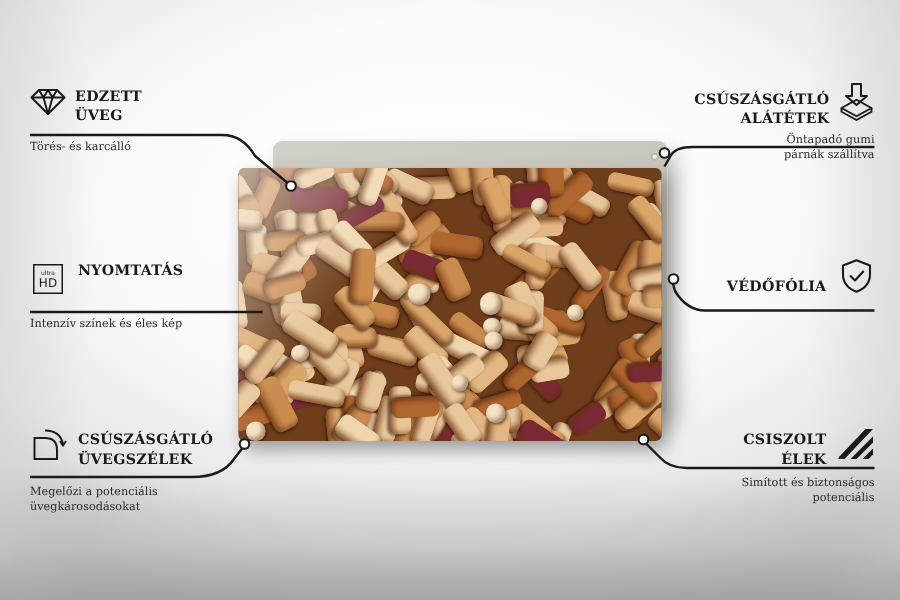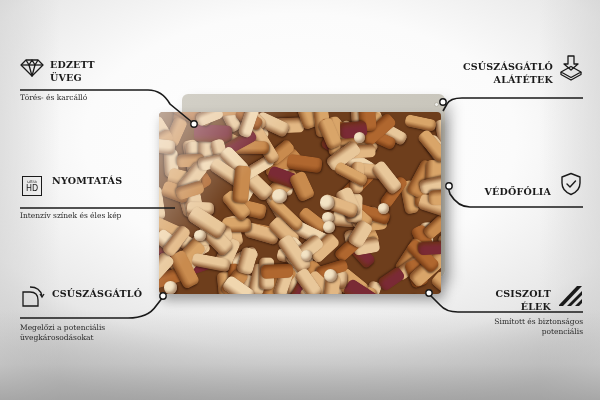--- a/index.html
+++ b/index.html
@@ -326,39 +326,44 @@
 <div class="feature left" style="left:20px; top:285px;">
   <svg class="icon" width="24" height="22" viewBox="0 0 24 22" style="left:1px; top:0;">
     <g fill="none" stroke="#1a1a1a" stroke-width="1.3">
       <path d="M2 21 V7 H9 Q17 7 17 15 V21 Z"></path>
       <path d="M9 2 Q19 2 21 11"></path>
       <path d="M19 9 L21 12 L23 9"></path>
     </g>
   </svg>
   <div class="title" style="left:32px; top:2px;">
     <div>CSÚSZÁSGÁTLÓ</div>
+    <div>ÜVEGSZÉLEK</div>
   </div>
   <div class="desc" style="left:0; top:38px;">
     <div>Megelőzi a potenciális</div>
     <div>üvegkárosodásokat</div>
   </div>
 </div>
 
 <div class="feature right" style="right:17px; top:58px; width:160px; height:60px;">
   <svg class="icon" width="24" height="26" viewBox="0 0 24 26" style="right:0; top:-3px;">
     <g fill="none" stroke="#1a1a1a" stroke-width="1.3" stroke-linejoin="round">
       <path d="M9 1 H15 V9 H19 L12 15 L5 9 H9 Z"></path>
       <path d="M2 17 L12 11.5 L22 17 L12 22.5 Z"></path>
       <path d="M2 17 V19.5 L12 25 L22 19.5 V17"></path>
     </g>
   </svg>
   <div class="title" style="right:30px; top:2px;">
     <div>CSÚSZÁSGÁTLÓ</div>
     <div>ALÁTÉTEK</div>
   </div>
+  <div class="desc" style="right:0; top:30px;">
+    <div>Öntapadó gumi</div>
+    <div>párnák szállítva</div>
+  </div>
 </div>
 
 <div class="feature right" style="right:17px; top:172px; width:160px; height:50px;">
   <svg class="icon" width="22" height="24" viewBox="0 0 22 24" style="right:1px; top:0;">
     <g fill="none" stroke="#1a1a1a" stroke-width="1.4" stroke-linejoin="round" stroke-linecap="round">
       <path d="M11 1.5 L20 5 V11 Q20 19 11 22.5 Q2 19 2 11 V5 Z"></path>
       <path d="M7 12 L10 15 L15.5 9"></path>
     </g>
   </svg>
   <div class="title" style="right:32px; top:13px;">VÉDŐFÓLIA</div>

